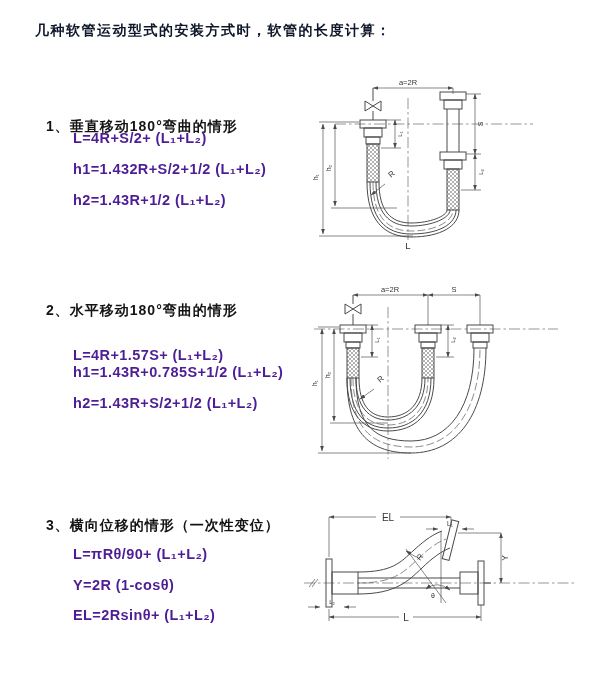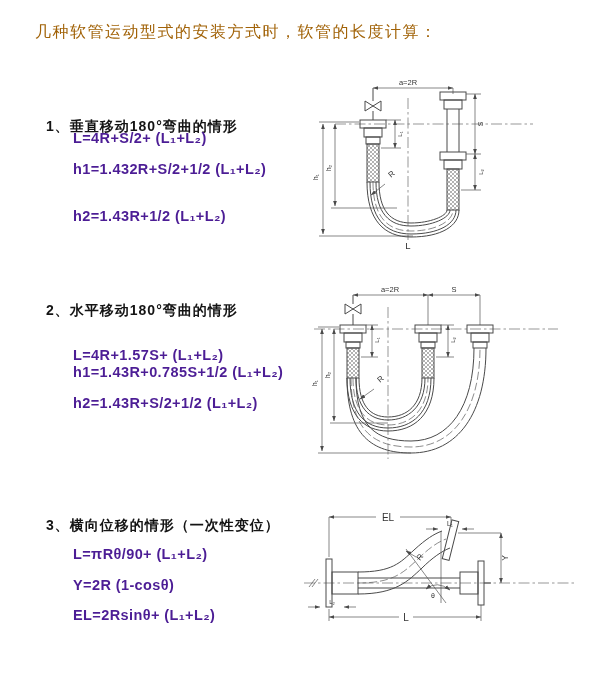--- a/index.html
+++ b/index.html
@@ -2,41 +2,41 @@
 <html><head>
 <meta charset="utf-8">
 <style>
   html,body{margin:0;padding:0;background:#e8e8e8;}
   .page{
     position:relative;width:600px;height:675px;background:#ffffff;
     font-family:"Liberation Sans","DejaVu Sans",sans-serif;
     overflow:hidden;color:#161616;
   }
   .abs{position:absolute;white-space:nowrap;}
-  .title{font-size:16px;font-weight:400;letter-spacing:1.5px;color:#a16207;}
+  .title{font-size:14px;font-weight:700;letter-spacing:1.5px;color:#0f172a;}
   .heading{font-size:14px;font-weight:700;letter-spacing:1px;color:#141414;}
   .formula{font-size:14.5px;font-weight:600;letter-spacing:.4px;color:#4c1d95;}
   svg{position:absolute;overflow:visible;}
   svg text{font-family:"Liberation Sans","DejaVu Sans",sans-serif;fill:#333;}
   .part{stroke:#4a4a4a;stroke-width:1;fill:none;}
   .dim{stroke:#555;stroke-width:.7;fill:none;}
   .cl{stroke:#6a6a6a;stroke-width:.7;fill:none;stroke-dasharray:11 3 2.5 3;}
   .hosec{stroke:#5a5a5a;stroke-width:.7;fill:none;stroke-dasharray:8 3;}
 </style>
 </head>
 <body>
 
 <div class="page">
 
   <div class="abs title" style="left:35px;top:22px;">几种软管运动型式的安装方式时，软管的长度计算：</div>
 
   <div class="abs heading" style="left:46px;top:118px;">1、垂直移动180°弯曲的情形</div>
   <div class="abs formula" style="left:73px;top:130px;">L=4R+S/2+ (L₁+L₂)</div>
   <div class="abs formula" style="left:73px;top:161px;">h1=1.432R+S/2+1/2 (L₁+L₂)</div>
-  <div class="abs formula" style="left:73px;top:208px;">h2=1.43R+1/2 (L₁+L₂)</div>
+  <div class="abs formula" style="left:73px;top:192px;">h2=1.43R+1/2 (L₁+L₂)</div>
 
   <div class="abs heading" style="left:46px;top:302px;">2、水平移动180°弯曲的情形</div>
   <div class="abs formula" style="left:73px;top:347px;">L=4R+1.57S+ (L₁+L₂)</div>
   <div class="abs formula" style="left:73px;top:364px;">h1=1.43R+0.785S+1/2 (L₁+L₂)</div>
   <div class="abs formula" style="left:73px;top:395px;">h2=1.43R+S/2+1/2 (L₁+L₂)</div>
 
   <div class="abs heading" style="left:46px;top:517px;">3、横向位移的情形（一次性变位）</div>
   <div class="abs formula" style="left:73px;top:546px;">L=πRθ/90+ (L₁+L₂)</div>
   <div class="abs formula" style="left:73px;top:577px;">Y=2R (1-cosθ)</div>
   <div class="abs formula" style="left:73px;top:607px;">EL=2Rsinθ+ (L₁+L₂)</div>

